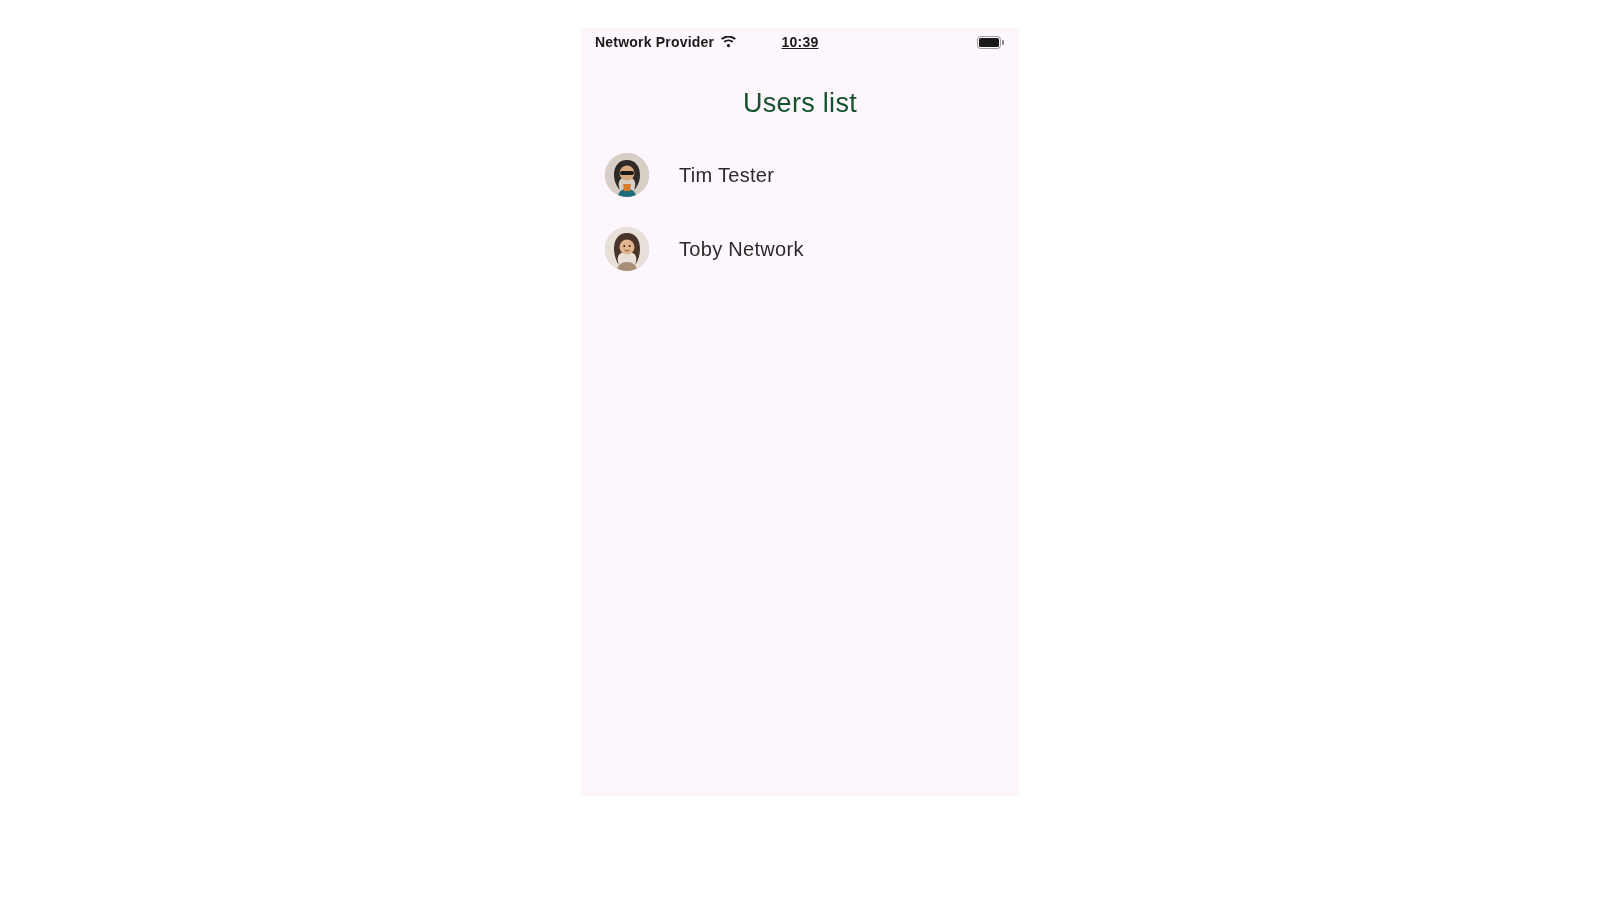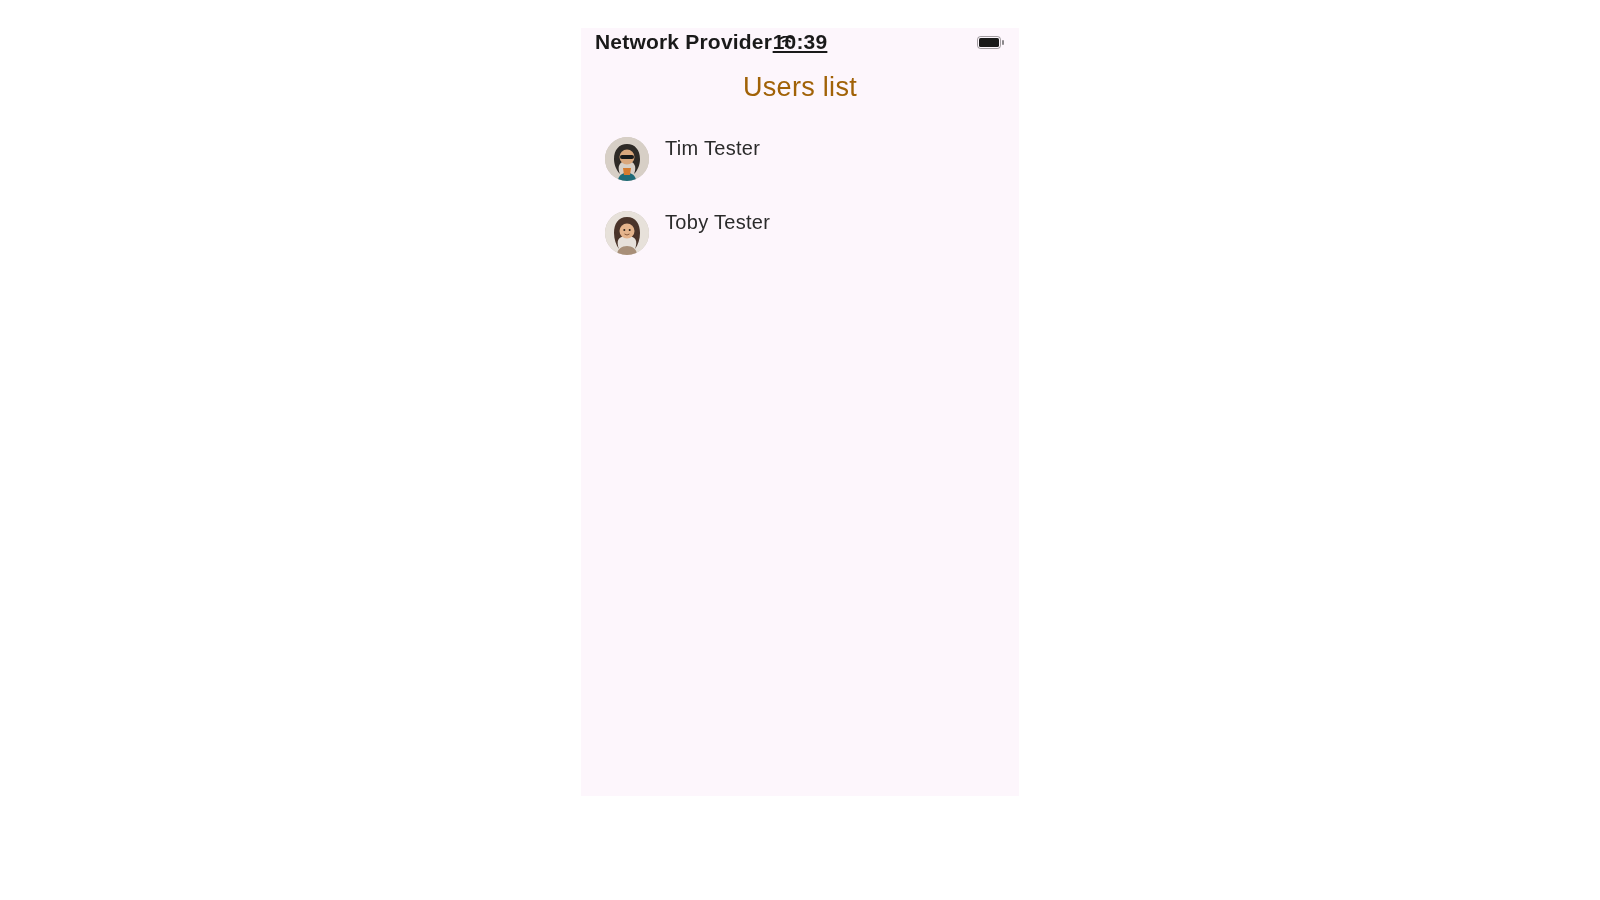--- a/index.html
+++ b/index.html
@@ -19,46 +19,46 @@
       background: #fdf6fc;
       position: relative;
       overflow: hidden;
     }
     .status-bar {
       height: 28px;
       display: flex;
       align-items: center;
       justify-content: space-between;
       padding: 0 14px;
-      font-size: 21px;
+      font-size: 14px;
       font-weight: 600;
       color: #1a1a1a;
       letter-spacing: 0.2px;
     }
     .sb-left { display: flex; align-items: center; gap: 6px; }
     .sb-center { position: absolute; left: 50%; transform: translateX(-50%); font-variant-numeric: tabular-nums; text-decoration: underline; }
     .sb-right { display: flex; align-items: center; }
     .wifi-icon { display: inline-flex; }
     .battery-icon { display: inline-flex; }
     .page-title {
       text-align: center;
       font-size: 27px;
       font-weight: 400;
-      color: #a16207;
-      margin-top: 16px;
+      color: #14532d;
+      margin-top: 32px;
       letter-spacing: 0.3px;
     }
     .list {
       margin-top: 24px;
       padding: 0 24px;
     }
     .list-item {
       display: flex;
-      align-items: flex-start;
-      gap: 16px;
+      align-items: center;
+      gap: 30px;
       padding: 10px 0;
       margin-bottom: 10px;
       cursor: pointer;
     }
     .avatar {
       width: 44px;
       height: 44px;
       border-radius: 50%;
       overflow: hidden;
       flex-shrink: 0;
@@ -121,17 +121,17 @@
         <svg viewBox="0 0 44 44">
           <rect width="44" height="44" fill="#e7e1da"></rect>
           <path d="M22 6 C13 6 9 13 9 22 C9 28 11 34 14 38 C11 30 13 25 22 25 C31 25 33 30 30 38 C33 34 35 28 35 22 C35 13 31 6 22 6 Z" fill="#4a342a"></path>
           <circle cx="22" cy="20" r="7.5" fill="#e4b48c"></circle>
           <circle cx="19.3" cy="19" r="1" fill="#2a2118"></circle>
           <circle cx="24.7" cy="19" r="1" fill="#2a2118"></circle>
           <path d="M19.5 23 Q22 25 24.5 23" stroke="#8a5a3a" stroke-width="1" fill="none"></path>
           <path d="M12 44 C12 32 32 32 32 44 Z" fill="#a88f78"></path>
         </svg>
       </div>
-      <span class="user-name">Toby Tester</span>
+      <span class="user-name">Toby Network</span>
     </div>
 
   </div>
 </div>
 
 </body></html>

